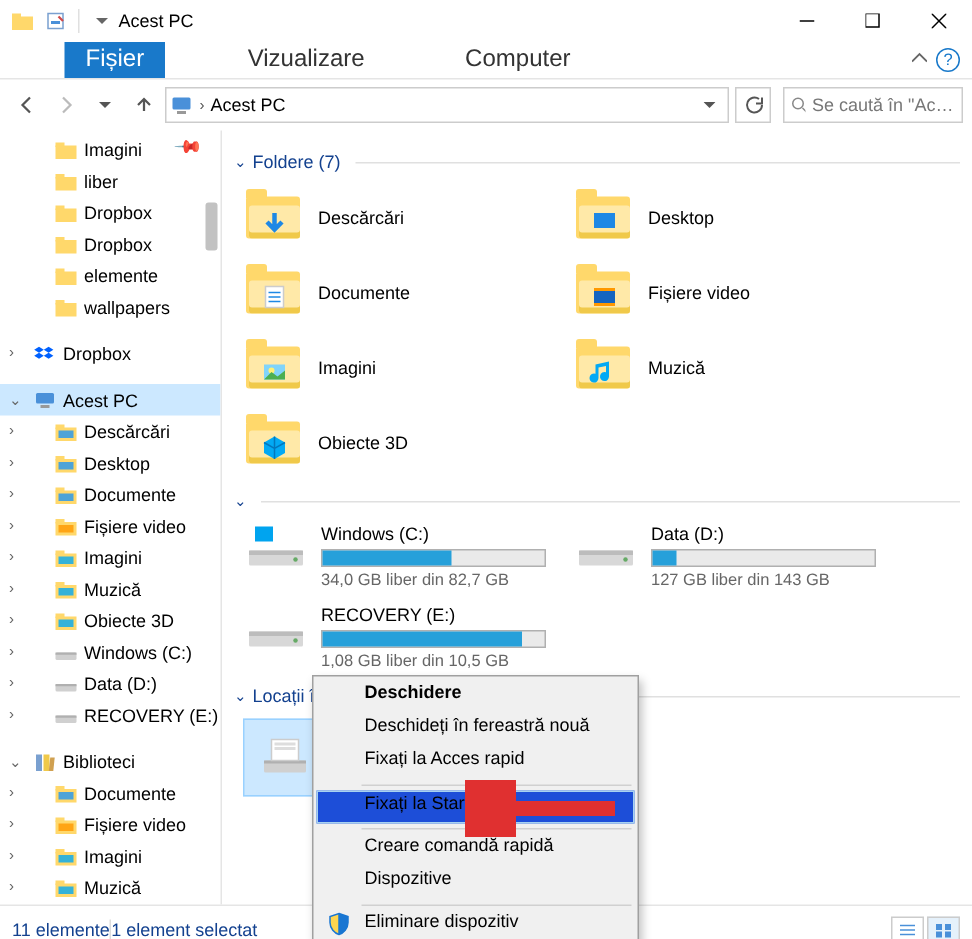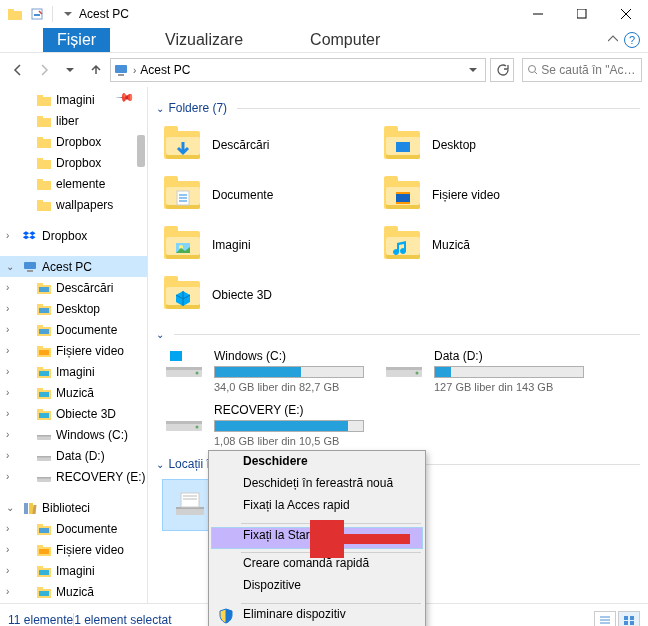--- a/index.html
+++ b/index.html
@@ -57,21 +57,21 @@
   .drive-bar { width: 150px; height: 12px; border: 1px solid #b0b0b0; background: #eaeaea; position: relative; }
   .drive-fill { position: absolute; left: 0; top: 0; bottom: 0; background: #26a0da; }
   .drive-info { font-size: 11px; color: #666; margin-top: 3px; }
   .net-item { width: 56px; height: 52px; background: #cce8ff; border: 1px solid #99d1ff; margin-left: 10px; margin-top: 4px; display: flex; align-items: center; justify-content: center; }
   .statusbar { height: 23px; border-top: 1px solid #e5e5e5; display: flex; align-items: center; padding: 16px 8px; font-size: 12px; color: #13418f; }
   .statusbar .sep2 { width: 1px; height: 14px; background: #ddd; }
   .status-right { margin-left: auto; display: flex; gap: 2px; }
   .view-btn { width: 22px; height: 18px; border: 1px solid #ccc; display: flex; align-items: center; justify-content: center; }
   .ctx-menu { position: absolute; left: 208px; top: 450px; width: 218px; background: #f0f0f0; border: 1px solid #a0a0a0; box-shadow: 2px 3px 6px rgba(0,0,0,0.25); padding: 3px 2px; z-index: 20; }
   .ctx-item { height: 22px; display: flex; align-items: flex-start; padding-left: 32px; font-size: 12px; position: relative; }
-  .ctx-item.hover { background: #c4b5fd; border: 1px solid #a8d2f0; padding-left: 31px; height: 22px; }
+  .ctx-item.hover { background: #1d4ed8; border: 1px solid #a8d2f0; padding-left: 31px; height: 22px; }
   .ctx-sep { height: 1px; background: #d0d0d0; margin: 3px 2px 3px 30px; }
   .ctx-icon { position: absolute; left: 6px; width: 18px; height: 18px; display: flex; align-items: center; justify-content: center; }
   .arrow { position: absolute; left: 310px; top: 520px; z-index: 30; }
 </style>
 </head>
 <body>
 
 <div class="titlebar">
   <div class="qat">
     <span class="qat-icon">

